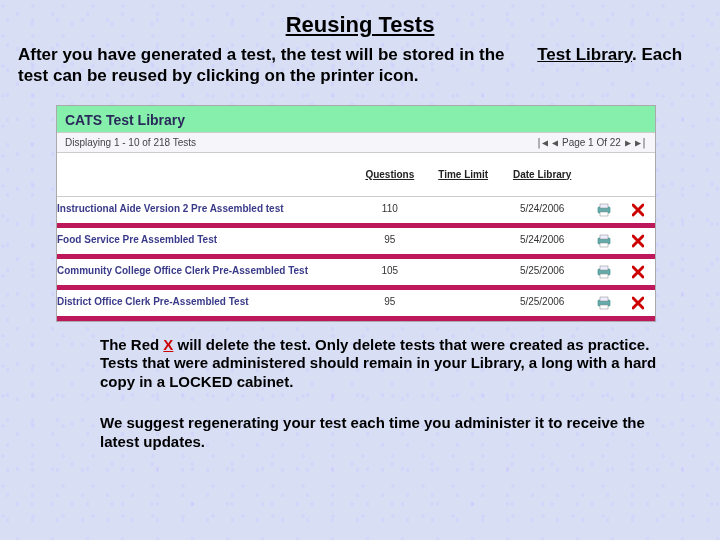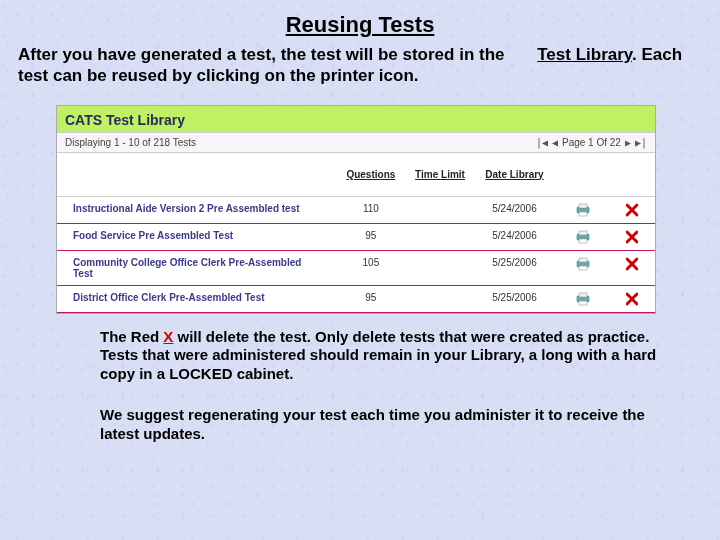--- a/index.html
+++ b/index.html
@@ -34,21 +34,21 @@
   .intro .tl { text-decoration: underline; margin-left: 28px; }
   .screenshot {
     margin: 18px 20px 0 56px;
     width: 600px;
     background: #fff;
     border: 1px solid #aaa;
     font-size: 11px;
     color: #333;
   }
   .lib-title {
-    background: #bef264;
+    background: #86efac;
     color: #2a2a5a;
     font-weight: bold;
     font-size: 14px;
     padding: 6px 8px 4px 8px;
     border-bottom: 1px solid #ccc;
   }
   .pager-row {
     display: flex;
     justify-content: space-between;
     align-items: center;
@@ -76,22 +76,22 @@
     text-decoration: underline;
     color: #222;
   }
   thead th.name-col { text-align: left; width: 260px; text-decoration: none; }
   thead th.q-col { width: 70px; }
   thead th.t-col { width: 60px; }
   thead th.d-col { width: 80px; }
   thead th.i-col { width: 30px; text-decoration: none; }
   tbody td {
     font-size: 10px;
-    padding: 6px 16px;
-    border-bottom: 1px solid #be185d;
+    padding: 6px 0;
+    border-bottom: 5px solid #be185d;
     vertical-align: top;
     color: #333;
   }
   tbody td.name { color: #3a3a8a; font-weight: bold; }
   tbody td.center { text-align: center; }
   .printer-icon svg, .delete-icon svg { display: block; margin: 0 auto; }
   .delete-icon { color: #c00; }
   .body-block {
     padding: 14px 48px 0 100px;
     font-size: 15px;

